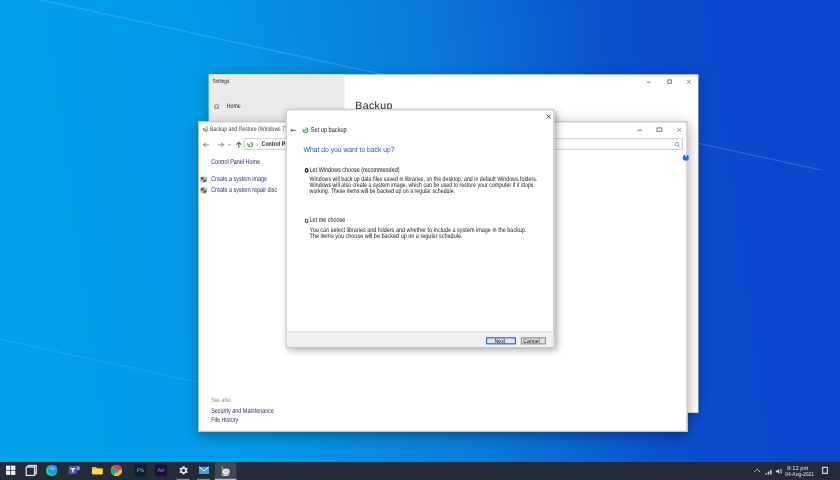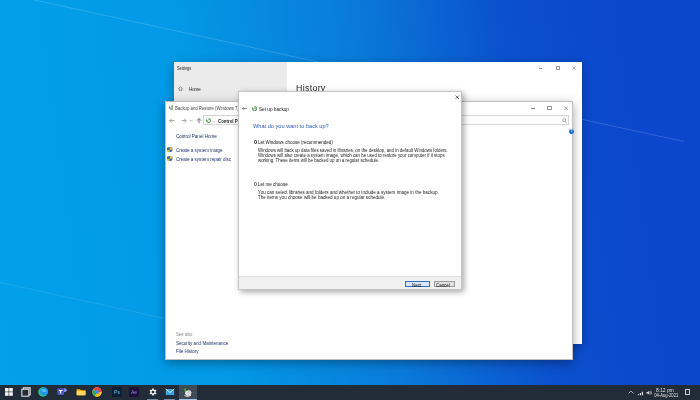--- a/index.html
+++ b/index.html
@@ -44,21 +44,21 @@
 
   <div class="abs" id="settings">
     <div class="left"></div>
     <div class="title"><span class="sx">Settings</span></div>
     <div class="abs" style="left:4.2px; top:24px; width:9px; height:5px;">
       <svg style="display:block" width="5" height="5" viewBox="0 0 10 10">
         <path d="M1 5 L5 1.5 L9 5 M2.2 4.5 V8.5 H7.8 V4.5" fill="none" stroke="#333" stroke-width="1"></path>
       </svg>
     </div>
     <div class="abs" style="left:15.5px; top:24.2px; font-size:5.6px; color:#111;"><span class="sx">Home</span></div>
-    <div class="backup-h">History</div>
+    <div class="backup-h">Backup</div>
     <div class="capline" style="left:365.5px; top:5.9px; width:3.4px; height:0.8px; background:#8e8e8e;"></div>
     <div class="abs" style="left:382.3px; top:4.4px; width:4px; height:3.7px; border:0.7px solid #8e8e8e; border-radius:0.9px;"></div>
     <svg class="abs" style="left:398.7px; top:4.3px;" width="4.2" height="4.2" viewBox="0 0 8 8">
       <path d="M1 1 L7 7 M7 1 L1 7" stroke="#838383" stroke-width="1.4"></path>
     </svg>
   </div>
 
   <div class="abs" id="cpwin">
     <svg class="abs" style="left:2.3px;top:2.8px" width="4.8" height="4.8" viewBox="0 0 12 12">
       <path d="M6 1 A5 5 0 1 1 1.2 5" fill="none" stroke="#3a9e3a" stroke-width="2"></path>

